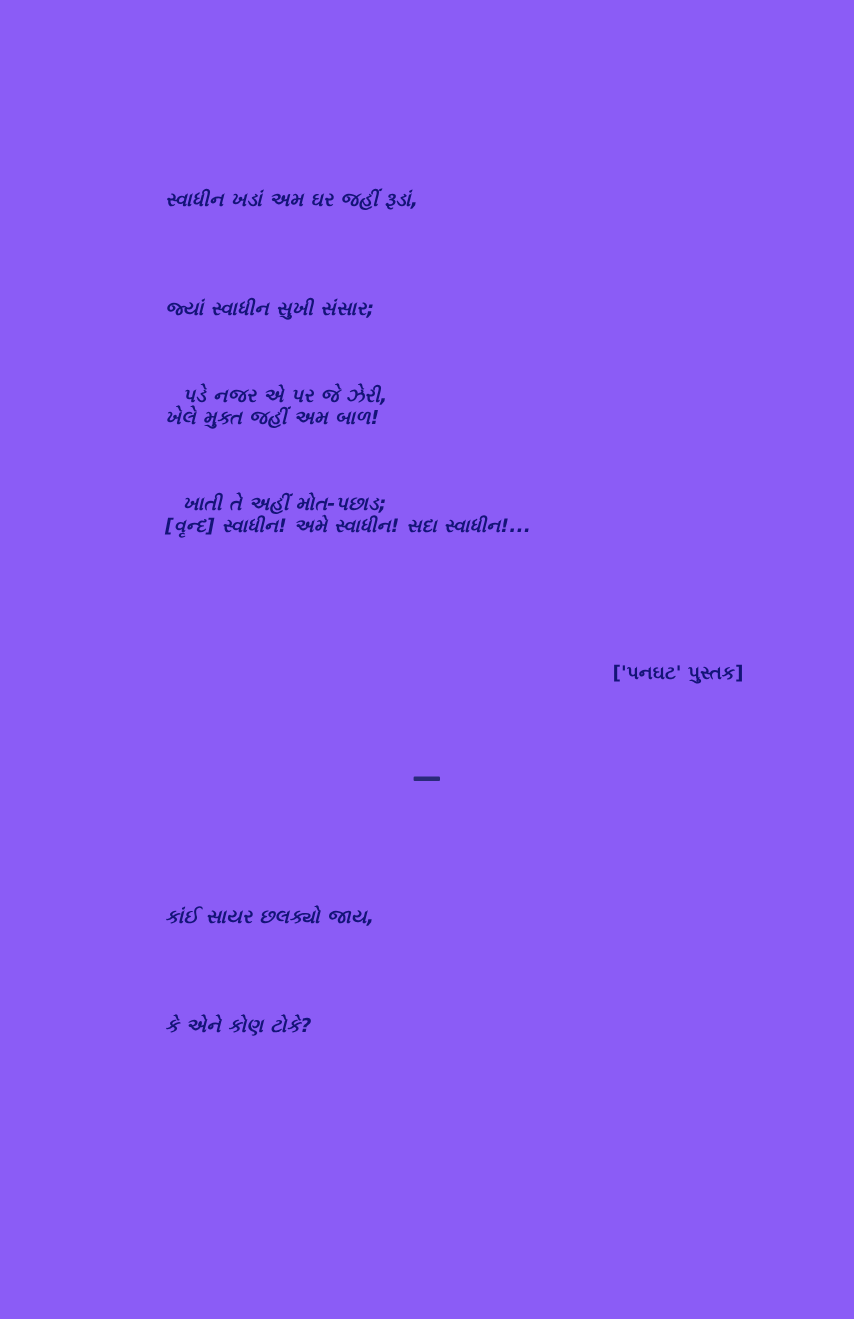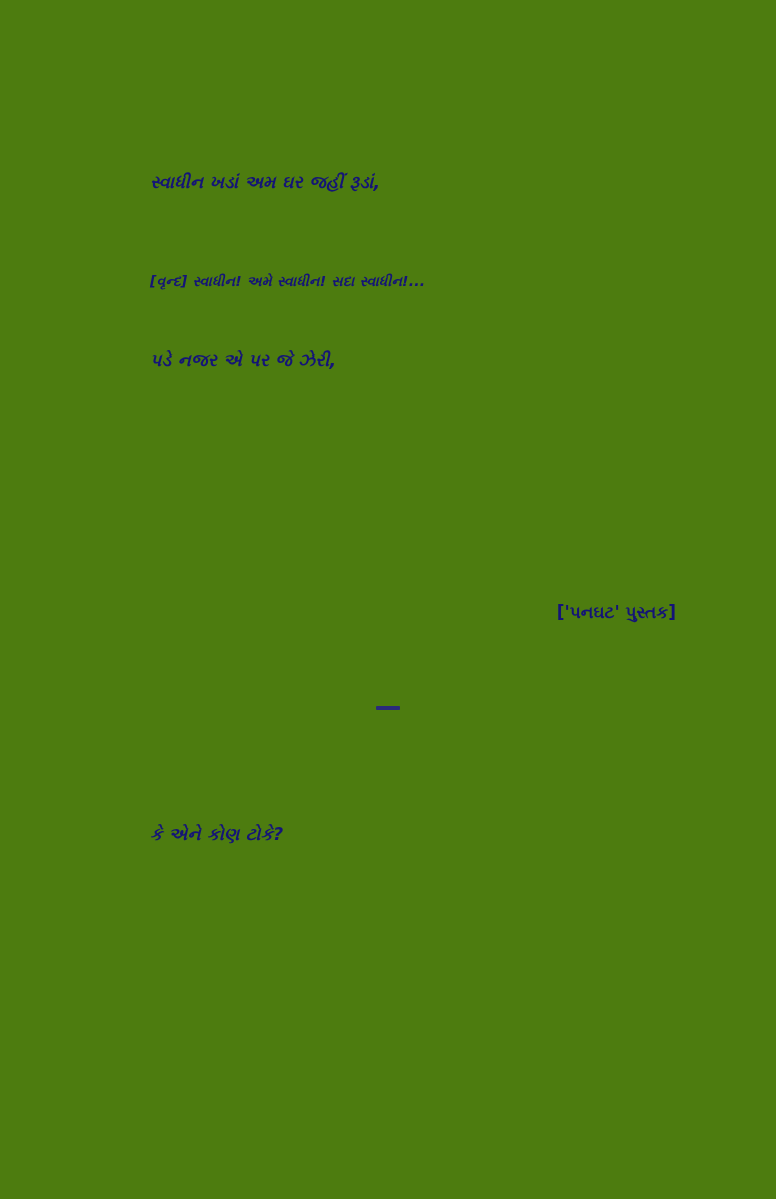--- a/index.html
+++ b/index.html
@@ -11,45 +11,45 @@
     width: 776px;
     height: 1199px;
     position: relative;
     font-family: "Liberation Serif", "DejaVu Serif", serif;
     color: #1a1a6e;
     overflow: hidden;
   }
   .page {
     position: absolute;
     inset: 0;
-    background: #4d7c0f;
+    background: #8b5cf6;
   }
 
   .poem-block {
     position: absolute;
     left: 150px;
     color: #141478;
     font-family: "DejaVu Sans", "Liberation Sans", sans-serif;
     font-style: italic;
     font-weight: 600;
     font-size: 17.5px;
     line-height: 33px;
     letter-spacing: 0.2px;
     white-space: pre;
   }
 
   #stanza1 { top: 100px; }
-  #stanza2 { top: 278px; }
+  #stanza2 { top: 278px; margin-left: 16px; }
   #stanza3 { top: 456px; }
 
   .poem-line {
     display: block;
   }
   .refrain {
-    font-size: 14px;
+    font-size: 17px;
   }
 
   .source-note {
     position: absolute;
     top: 602px;
     right: 100px;
     font-family: "DejaVu Sans", "Liberation Sans", sans-serif;
     font-size: 17px;
     font-weight: 600;
     color: #141478;
@@ -89,33 +89,37 @@
     height: 120px;
   }
 </style>
 </head>
 <body>
 
 <div class="page">
 
   <div class="poem-block" id="stanza1">
     <span class="poem-line">સ્વાધીન ખડાં અમ ઘર જહીં રૂડાં,</span>
+    <span class="poem-line">જ્યાં સ્વાધીન સુખી સંસાર;</span>
+    <span class="poem-line">ખેલે મુક્ત જહીં અમ બાળ!</span>
     <span class="poem-line refrain">[વૃન્દ] સ્વાધીન! અમે સ્વાધીન! સદા સ્વાધીન!...</span>
   </div>
 
   <div class="poem-block" id="stanza2">
     <span class="poem-line">પડે નજર એ પર જે ઝેરી,</span>
+    <span class="poem-line">ખાતી તે અહીં મોત-પછાડ;</span>
   </div>
 
 
   <div class="source-note">['પનઘટ' પુસ્તક]</div>
 
   <div class="divider"></div>
 
   <div class="poem2-block">
+    <span class="poem-line">કાંઈ સાયર છલક્યો જાય,</span>
     <span class="poem-line">કે એને કોણ ટોકે?</span>
   </div>
 
   <div class="footer">
     
     
   </div>
 
 </div>
 

